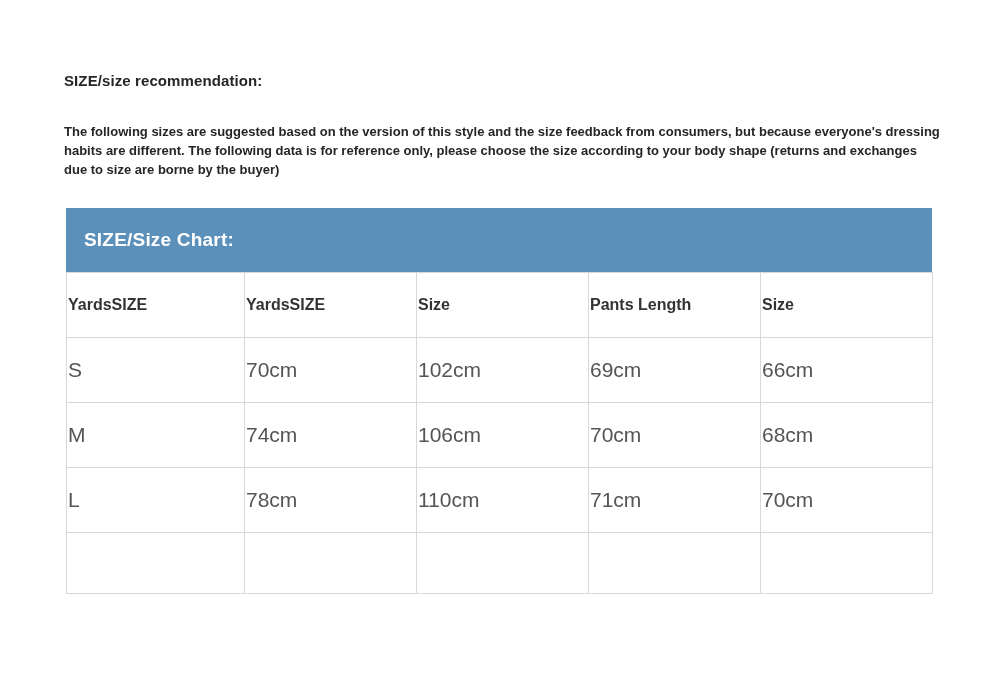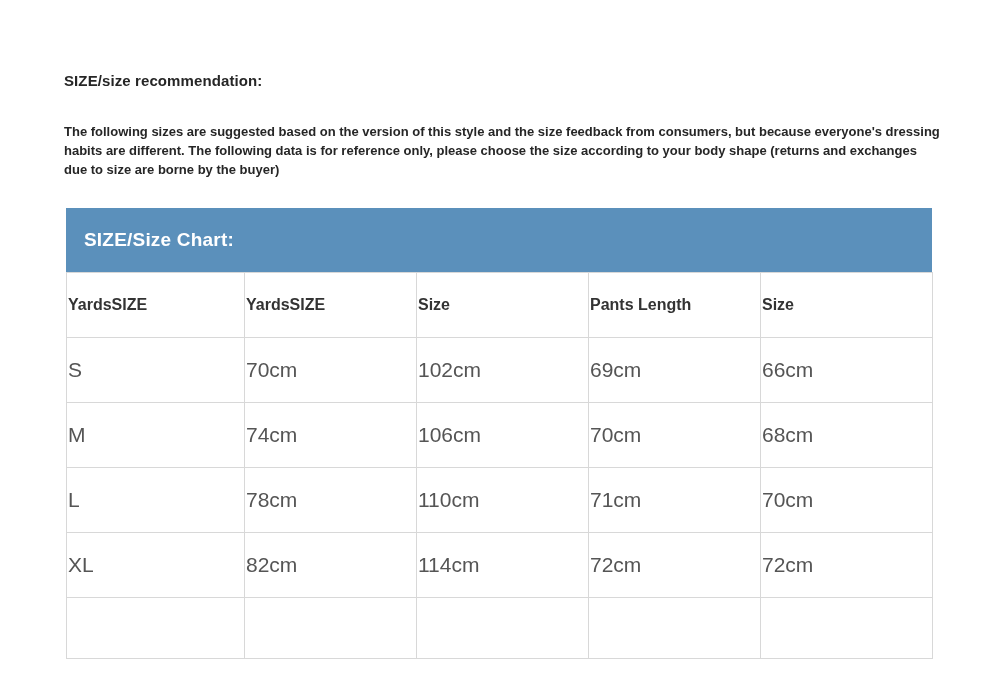--- a/index.html
+++ b/index.html
@@ -143,27 +143,20 @@
         </tr>
 
         <tr class="data-row">
           <td>L</td>
           <td>78cm</td>
           <td>110cm</td>
           <td>71cm</td>
           <td>70cm</td>
         </tr>
 
-        <tr class="data-row">
-          <td>XL</td>
-          <td>82cm</td>
-          <td>114cm</td>
-          <td>72cm</td>
-          <td>72cm</td>
-        </tr>
 
         <tr class="empty-row">
           <td></td>
           <td></td>
           <td></td>
           <td></td>
           <td></td>
         </tr>
       </tbody>
     </table>

